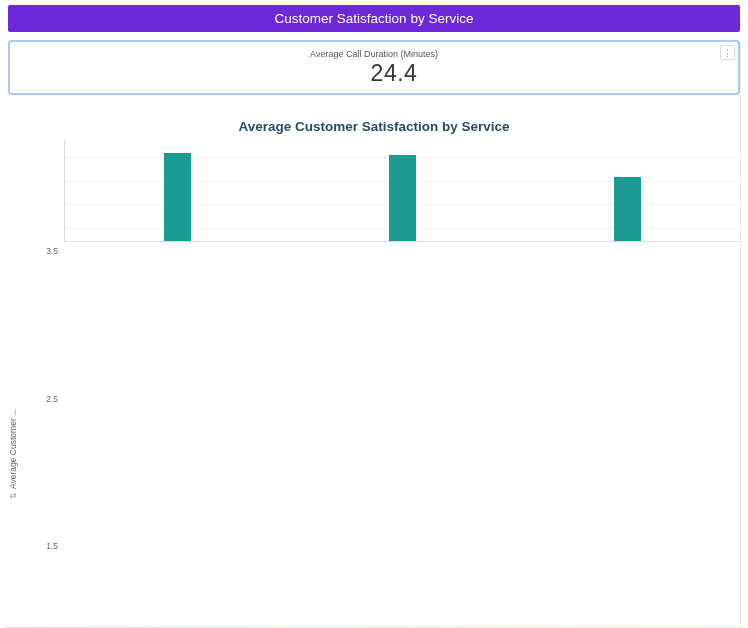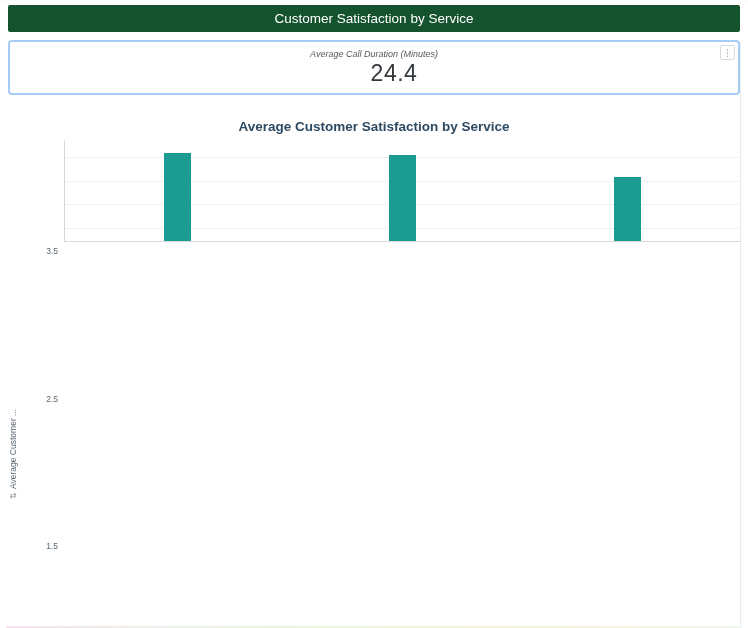--- a/index.html
+++ b/index.html
@@ -5,26 +5,26 @@
   * { box-sizing: border-box; margin: 0; padding: 0; }
   html, body { width: 748px; height: 628px; overflow: hidden; background: #fdfdfd; }
   body { font-family: "Liberation Sans", sans-serif; position: relative; }
 
   .page { position: relative; width: 748px; height: 628px; background: #fff; }
 
   .vline { position: absolute; top: 38px; bottom: 8px; right: 7px; width: 1px; background: #ebebeb; }
   .bottom-line { position: absolute; left: 6px; right: 6px; bottom: 5px; height: 2px;
     background: linear-gradient(90deg,#f6e3ef,#e9f3e3 28%,#eef5d9 52%,#f7f3d8 72%,#f0f5ea); }
 
-  .header { margin: 5px 8px 0; height: 27px; line-height: 27px; background: #14532d;
+  .header { margin: 5px 8px 0; height: 27px; line-height: 27px; background: #6d28d9;
     color: #fff; text-align: center; font-size: 13.5px; font-weight: 500; border-radius: 2px; }
 
   .kpi-card { margin: 8px 8px 0; height: 55px; border: 2px solid #a6cbf5; border-radius: 4px;
     background: #fff; position: relative; text-align: center; padding-top: 7px; }
-  .kpi-label { font-size: 9px; color: #55595d; font-style: italic; }
+  .kpi-label { font-size: 9px; color: #55595d; }
   .kpi-value { font-size: 23px; color: #33383d; margin-top: 1px; letter-spacing: 0.5px; padding-left: 40px; }
   .kebab-btn { position: absolute; top: 3px; right: 3px; width: 15px; height: 15px;
     border: 1px solid #d5dbe2; border-radius: 2px; background: #fff; color: #767e87;
     font-size: 9px; line-height: 12px; text-align: center; cursor: pointer; padding: 0; }
 
   .widget { margin: 0 8px; }
   .chart-title { text-align: center; font-size: 13.5px; font-weight: 700; color: #2d4a63; }
   .chart-a .chart-title { margin-top: 24px; }
 
   .chart-grid { display: grid; grid-template-columns: 16px 40px 1fr; margin-top: 6px; }

